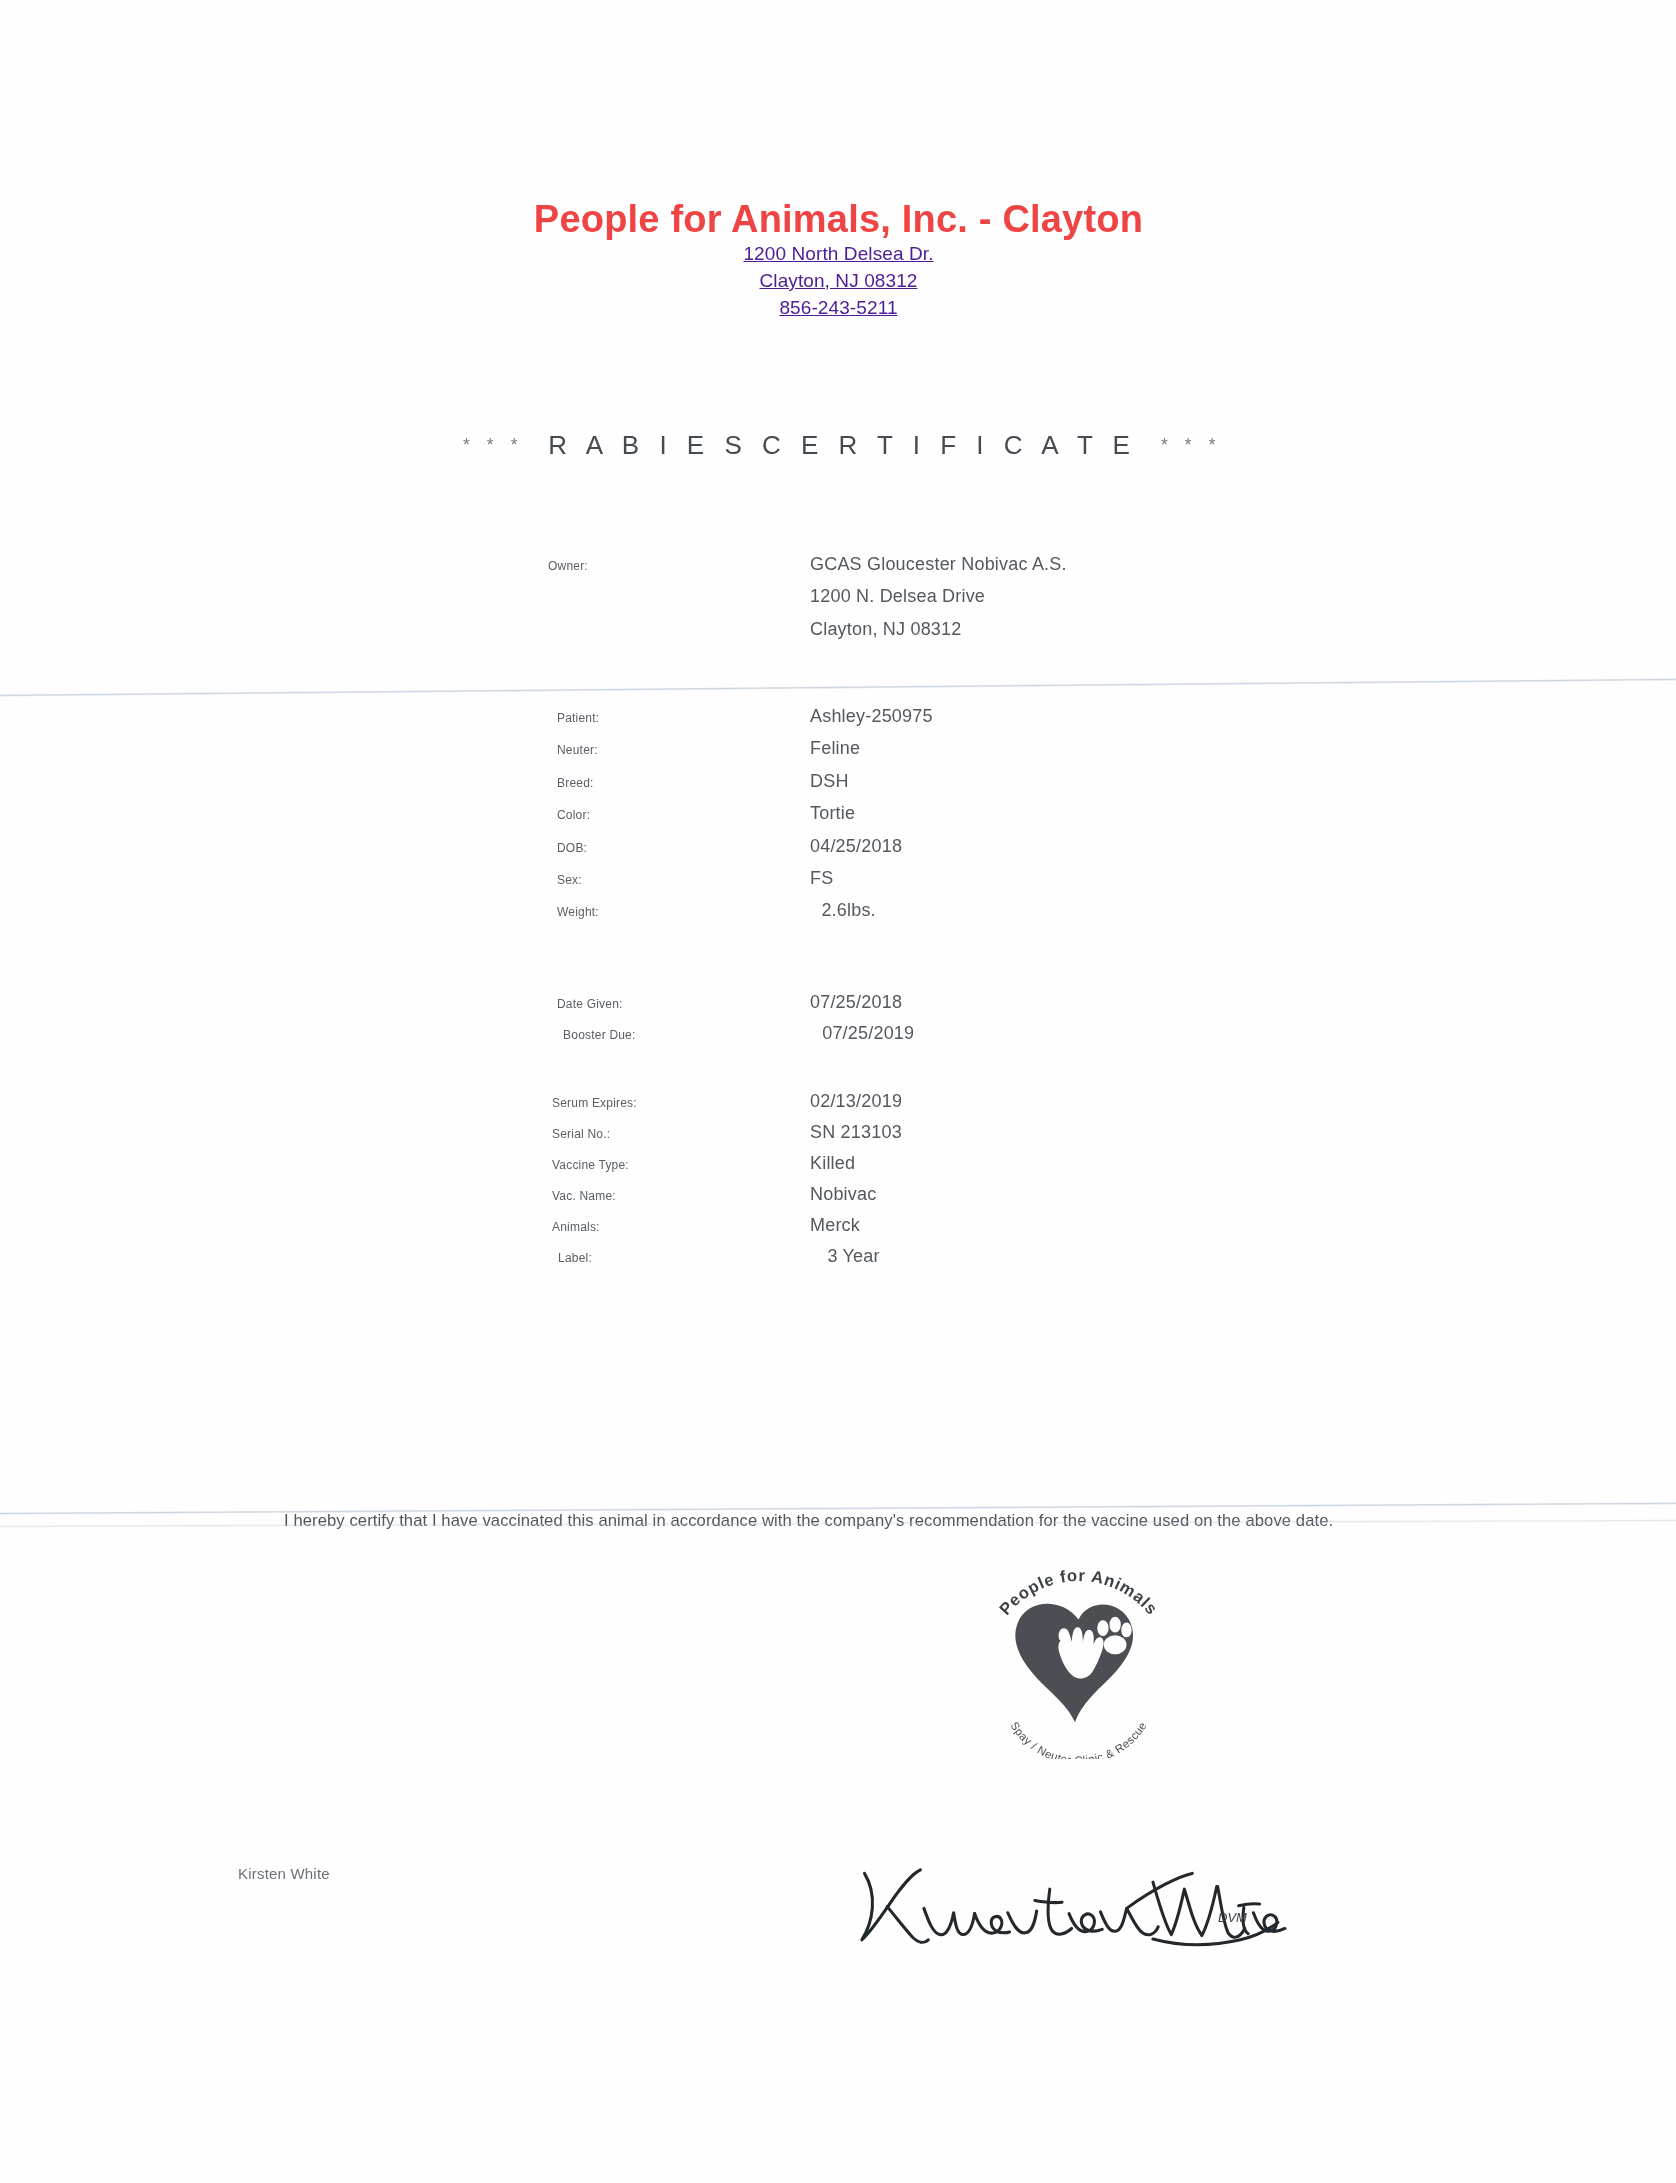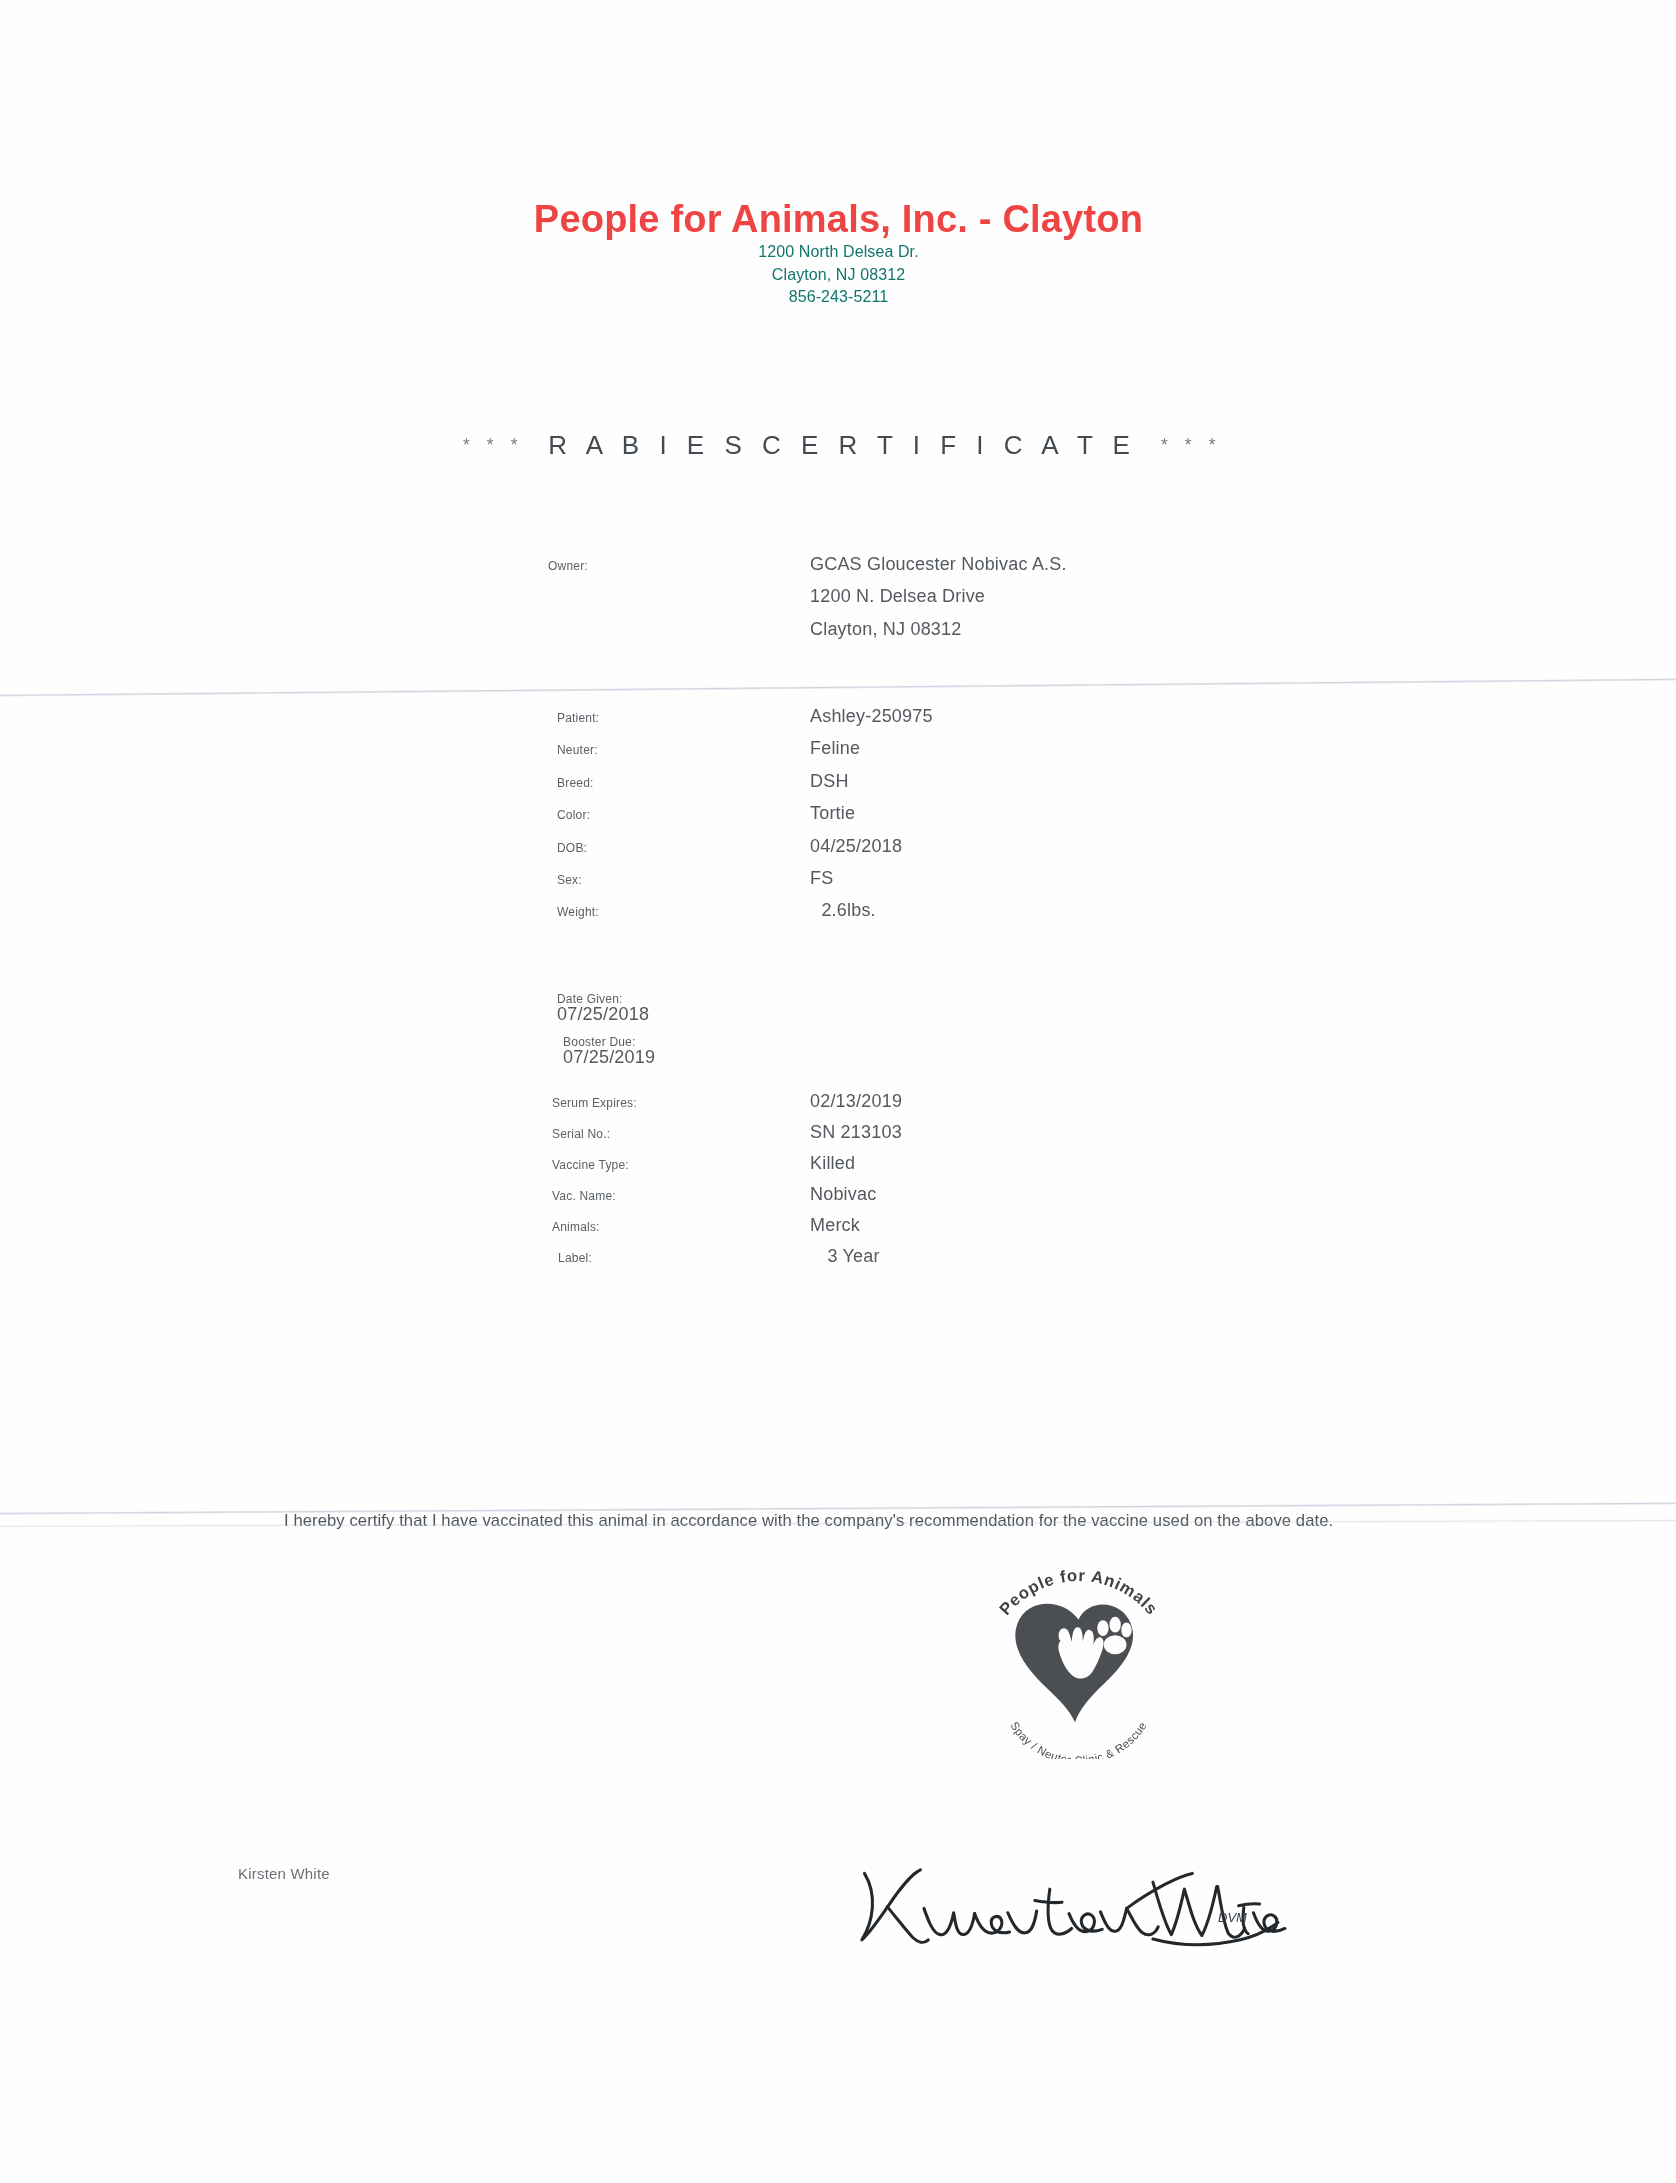--- a/index.html
+++ b/index.html
@@ -51,24 +51,25 @@
     text-align: center;
   }
   .clinic-name {
     font-size: 38px;
     font-weight: bold;
     letter-spacing: 0.2px;
     color: #ef4444;
     line-height: 1.1;
   }
   .clinic-line {
-    font-size: 16px;
-    color: #0f766e;
+    font-size: 19px;
+    color: #4c1d95;
     line-height: 1.42;
     letter-spacing: 0.1px;
+    text-decoration: underline;
   }
 
   
   .title-row {
     position: absolute;
     top: 430px;
     left: 463px;
     width: 873px;
     display: flex;
     align-items: center;
@@ -111,21 +112,21 @@
 
   #owner-group { left: 548px; top: 555px; }
   #owner-group .row { margin-bottom: 14.4px; }
   #owner-group .addr { margin-left: 262px; }
 
   #patient-group { left: 557px; top: 707px; }
   #patient-group .row { margin-bottom: 14.4px; }
   #patient-group .lbl { width: 253px; }
 
   #dates-group { left: 557px; top: 993px; }
-  #dates-group .row { margin-bottom: 13px; flex-direction: column; }
+  #dates-group .row { margin-bottom: 13px; }
   #dates-group .lbl { width: 253px; }
 
   #vaccine-group { left: 552px; top: 1092px; }
   #vaccine-group .row { margin-bottom: 13px; }
   #vaccine-group .lbl { width: 258px; }
 
   .indent-1 { padding-left: 6.1px; }
   .indent-2 { padding-left: 11.4px; }
 
   

